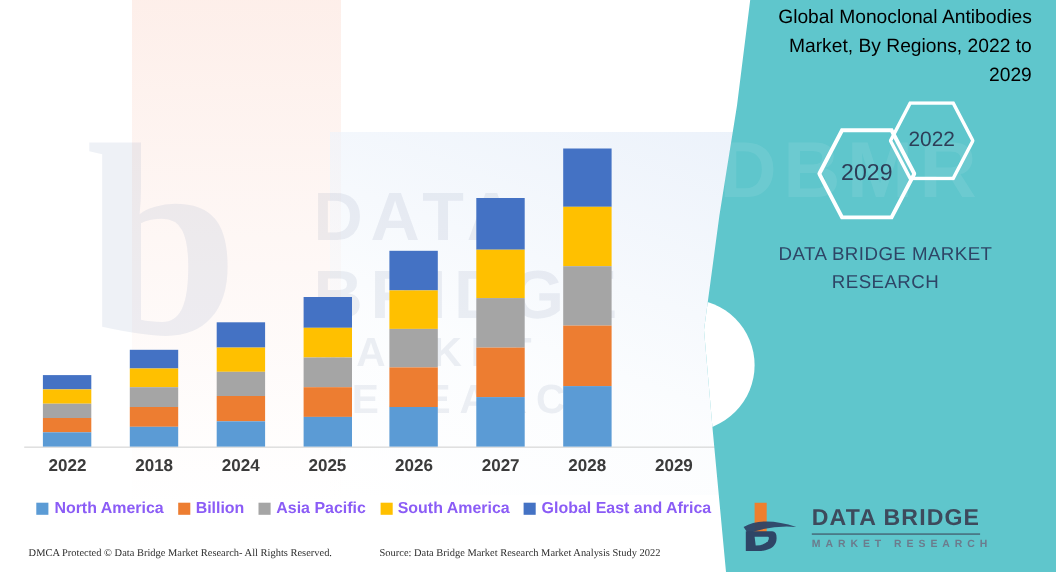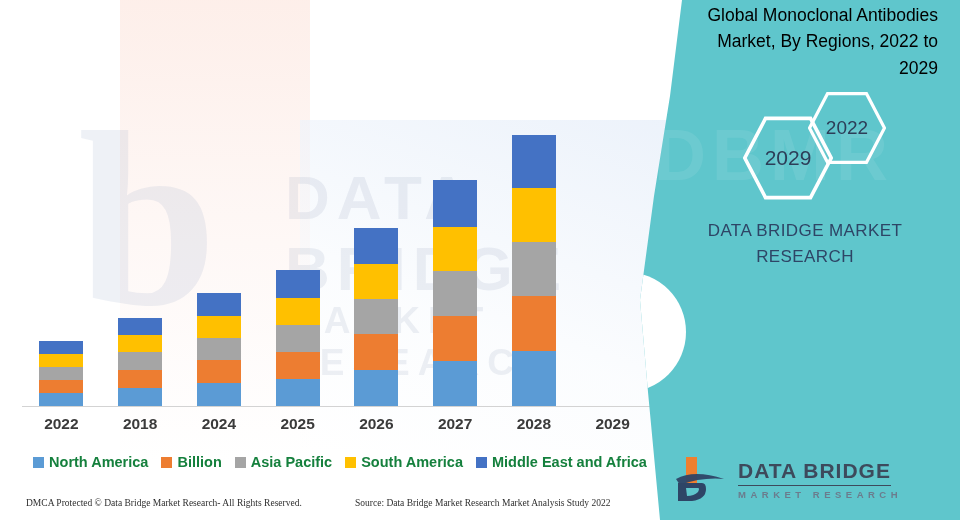--- a/index.html
+++ b/index.html
@@ -80,33 +80,33 @@
     font-size: 15.5px; font-weight: 700; color: #3b3b3b;
   }
 
   
   #legend {
     position: absolute; left: 20px; top: 450px; width: 640px; height: 24px;
     display: flex; align-items: center; justify-content: center; gap: 13px;
   }
   .legend-item { display: flex; align-items: center; gap: 5px; }
   .legend-swatch { width: 11px; height: 11px; flex: none; }
-  .legend-label { font-size: 14.5px; font-weight: 700; color: #15803d; white-space: nowrap; }
+  .legend-label { font-size: 14.5px; font-weight: 700; color: #8b5cf6; white-space: nowrap; }
 
   
   #footer {
     position: absolute; left: 0; top: 498px; width: 680px; height: 22px;
   }
   .footer-text {
     position: absolute; top: 0;
     font-family: "Liberation Serif", serif;
     font-size: 9.5px; color: #2e2e2e; white-space: nowrap;
   }
   #footer-dmca { left: 26px; }
-  #footer-source { left: 355px; }
+  #footer-source { left: 345px; }
 
   
   #right-panel {
     position: absolute; left: 640px; top: 0; width: 320px; height: 520px;
     background: #5fc6cc; overflow: hidden;
     clip-path: polygon(42px 0, 320px 0, 320px 520px, 20px 520px, 8px 392px, 0 300px, 14px 196px, 30px 96px);
   }
   
   #arc-notch {
     position: absolute; left: -46px; top: 272px; width: 92px; height: 120px;
@@ -256,21 +256,21 @@
         <div class="legend-item">
           <span class="legend-swatch" style="background: rgb(165, 165, 165);"></span>
           <span class="legend-label">Asia Pacific</span>
         </div>
         <div class="legend-item">
           <span class="legend-swatch" style="background: rgb(255, 192, 0);"></span>
           <span class="legend-label">South America</span>
         </div>
         <div class="legend-item">
           <span class="legend-swatch" style="background: rgb(68, 114, 196);"></span>
-          <span class="legend-label">Middle East and Africa</span>
+          <span class="legend-label">Global East and Africa</span>
         </div>
       </div>
 
     <div id="footer">
       <div class="footer-text" id="footer-dmca">DMCA Protected © Data Bridge Market Research- All Rights Reserved.</div>
       <div class="footer-text" id="footer-source">Source: Data Bridge Market Research Market Analysis Study 2022</div>
     </div>
   </div>
 
   <div id="right-panel">

